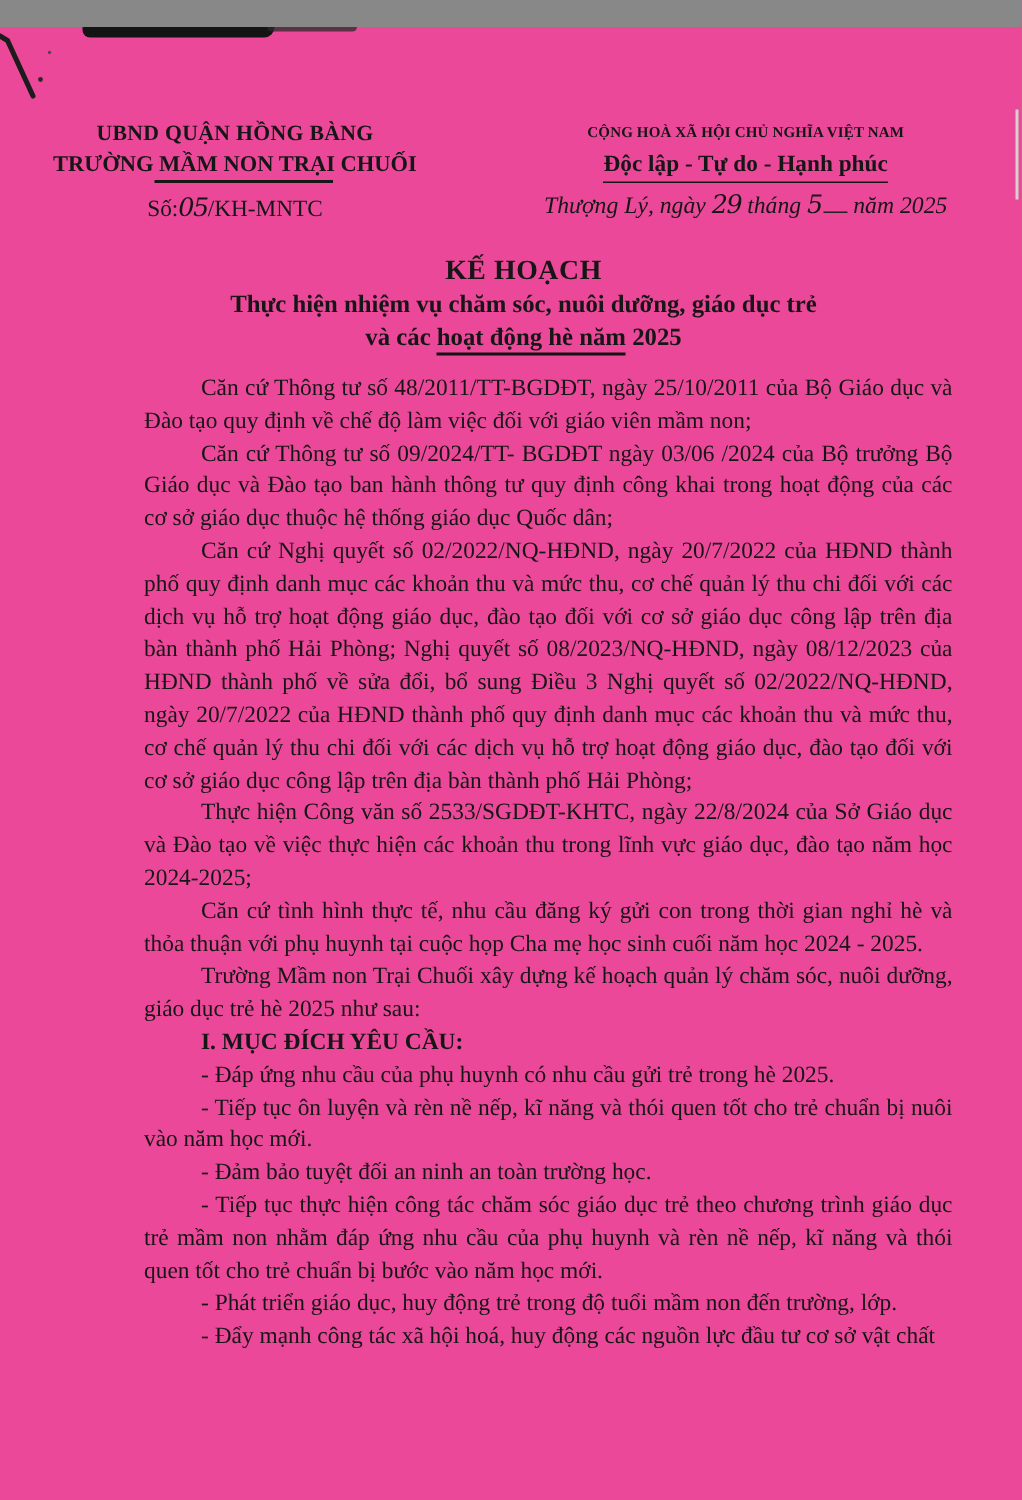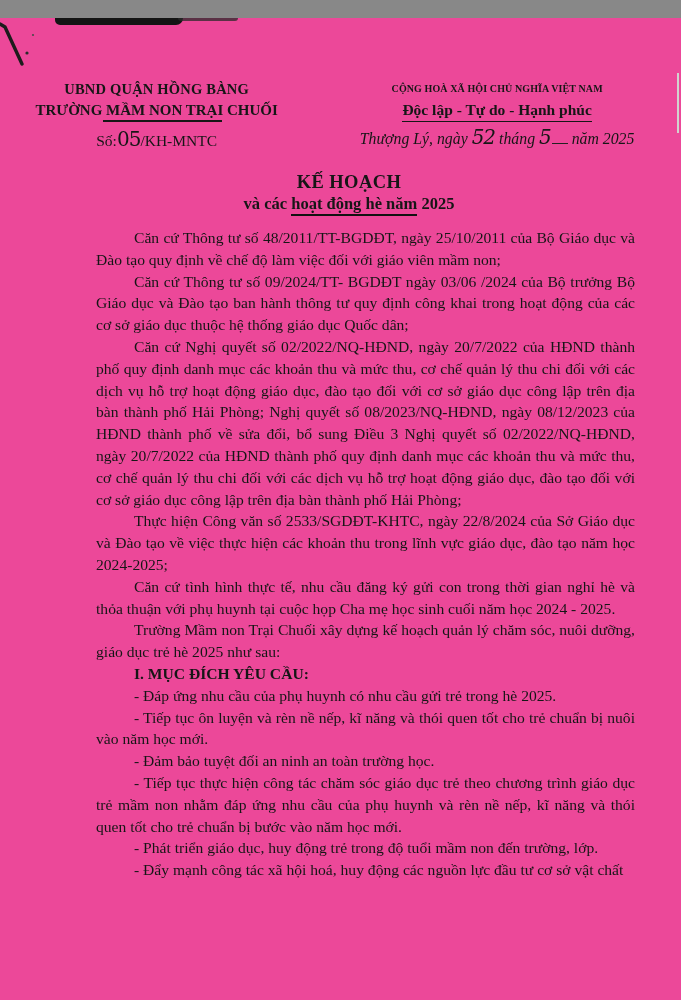--- a/index.html
+++ b/index.html
@@ -24,21 +24,21 @@
     box-shadow:0 -3px 4px -2px rgba(180,180,176,.55) inset;}
   
   .header{display:flex;padding-top:60px;line-height:21px;}
   .header-left{width:46%;text-align:center;}
   .header-right{width:54%;text-align:center;}
   .org-parent{font-size:14.5px;font-weight:bold;letter-spacing:.2px;}
   .org-name{font-size:15px;font-weight:bold;position:relative;display:block;}
   .org-name::after{content:"";position:absolute;left:33%;right:29%;bottom:-1px;
     border-bottom:2px solid #161616;}
   .doc-number{margin-top:8px;font-size:15.5px;}
-  .hand{font-family:"DejaVu Serif",serif;font-size:20px;
+  .hand{font-family:"DejaVu Serif",serif;font-style:italic;font-size:17px;
     letter-spacing:-1px;line-height:1;}
   .nation{font-size:10px;font-weight:bold;letter-spacing:.1px;}
   .motto{font-size:15.5px;font-weight:bold;display:inline-block;
     border-bottom:1.8px solid #161616;padding-bottom:1px;}
   .date-line{margin-top:5px;font-size:15.8px;font-style:italic;}
   .blank-rule{display:inline-block;width:16px;height:13px;
     border-bottom:1.6px solid #222;margin-left:1px;}
   
   .title-block{text-align:center;margin-top:20px;line-height:22px;padding-left:17px;}
   .title-main{font-size:18.5px;font-weight:bold;letter-spacing:.4px;}
@@ -69,30 +69,31 @@
     <div class="header-left">
       <span class="org-parent">UBND QUẬN HỒNG BÀNG</span>
       <span class="org-name">TRƯỜNG MẦM NON TRẠI CHUỐI</span>
       <div class="doc-number"><span>Số:</span><span class="hand">05</span><span>/KH-MNTC</span></div>
     </div>
     <div class="header-right">
       <div class="nation">CỘNG HOÀ XÃ HỘI CHỦ NGHĨA VIỆT NAM</div>
       <div><span class="motto">Độc lập - Tự do - Hạnh phúc</span></div>
       <div class="date-line">
         <span>Thượng Lý, ngày</span>
-        <span class="hand">52</span>
+        <span class="hand">29</span>
         <span>tháng</span>
         <span class="hand">5</span><span class="blank-rule"></span>
         <span>năm 2025</span>
       </div>
     </div>
   </div>
 
   <div class="title-block">
     <div class="title-main">KẾ HOẠCH</div>
+    <div class="title-sub">Thực hiện nhiệm vụ chăm sóc, nuôi dưỡng, giáo dục trẻ</div>
     <div class="title-sub"><span>và các </span><span class="u">hoạt động hè năm</span><span> 2025</span></div>
   </div>
 
   <div class="doc-body" id="doc-body">
       <p class="para">Căn cứ Thông tư số 48/2011/TT-BGDĐT, ngày 25/10/2011 của Bộ Giáo dục và Đào tạo quy định về chế độ làm việc đối với giáo viên mầm non;</p>
       <p class="para">Căn cứ Thông tư số 09/2024/TT- BGDĐT ngày 03/06 /2024 của Bộ trưởng Bộ Giáo dục và Đào tạo ban hành thông tư quy định công khai trong hoạt động của các cơ sở giáo dục thuộc hệ thống giáo dục Quốc dân;</p>
       <p class="para">Căn cứ Nghị quyết số 02/2022/NQ-HĐND, ngày 20/7/2022 của HĐND thành phố quy định danh mục các khoản thu và mức thu, cơ chế quản lý thu chi đối với các dịch vụ hỗ trợ hoạt động giáo dục, đào tạo đối với cơ sở giáo dục công lập trên địa bàn thành phố Hải Phòng; Nghị quyết số 08/2023/NQ-HĐND, ngày 08/12/2023 của HĐND thành phố về sửa đổi, bổ sung Điều 3 Nghị quyết số 02/2022/NQ-HĐND, ngày 20/7/2022 của HĐND thành phố quy định danh mục các khoản thu và mức thu, cơ chế quản lý thu chi đối với các dịch vụ hỗ trợ hoạt động giáo dục, đào tạo đối với cơ sở giáo dục công lập trên địa bàn thành phố Hải Phòng;</p>
       <p class="para">Thực hiện Công văn số 2533/SGDĐT-KHTC, ngày 22/8/2024 của Sở Giáo dục và Đào tạo về việc thực hiện các khoản thu trong lĩnh vực giáo dục, đào tạo năm học 2024-2025;</p>
       <p class="para">Căn cứ tình hình thực tế, nhu cầu đăng ký gửi con trong thời gian nghỉ hè và thỏa thuận với phụ huynh tại cuộc họp Cha mẹ học sinh cuối năm học 2024 - 2025.</p>
       <p class="para">Trường Mầm non Trại Chuối xây dựng kế hoạch quản lý chăm sóc, nuôi dưỡng, giáo dục trẻ hè 2025 như sau:</p>

